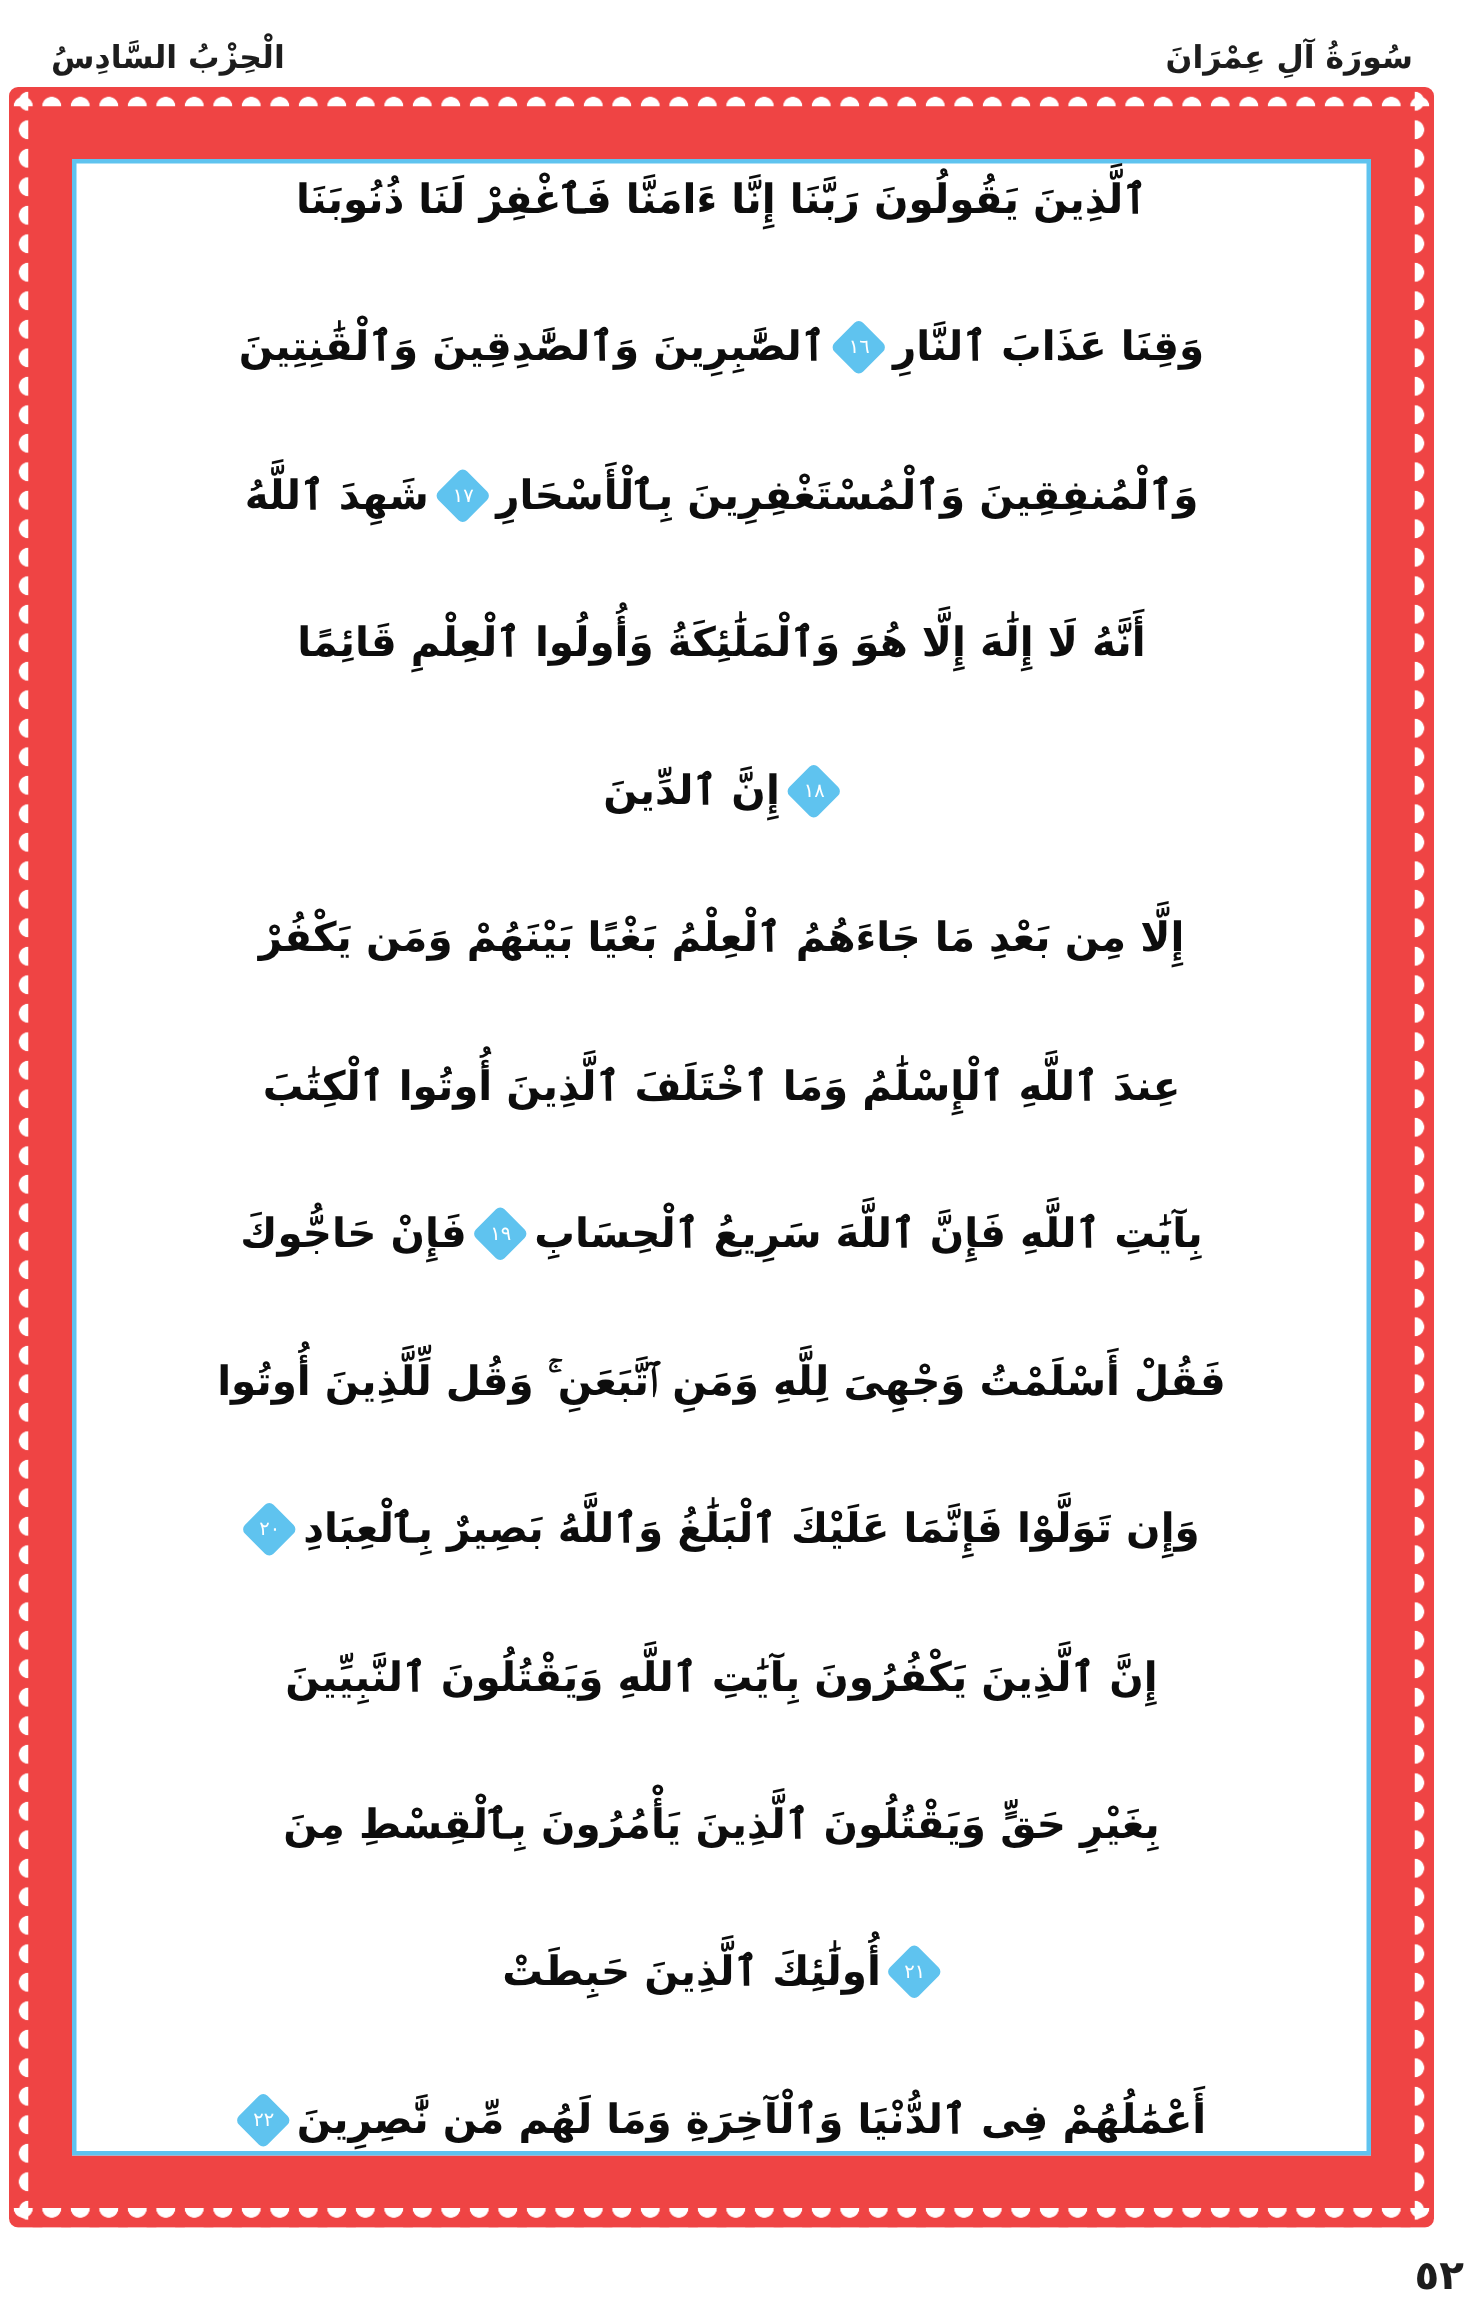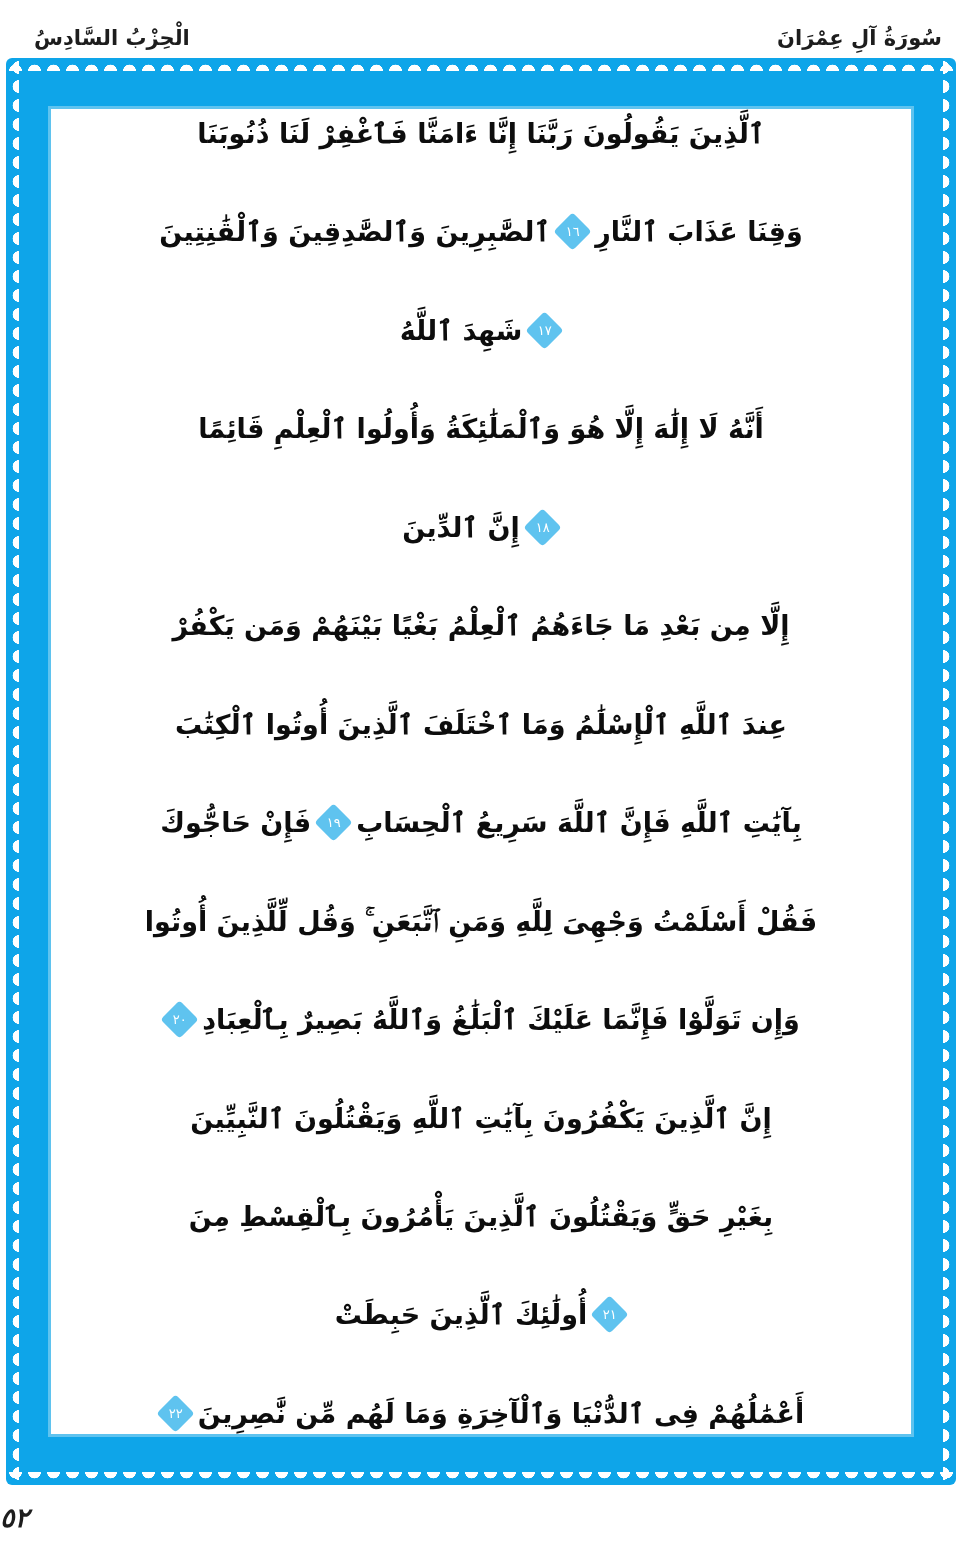--- a/index.html
+++ b/index.html
@@ -42,21 +42,21 @@
     line-height: 1.2;
   }
   .header-right { text-align: right; margin-top: 19px; }
   .header-left { text-align: left; margin-top: 19px; }
 
   
   .frame-outer {
     position: relative;
     flex: 1 1 auto;
     margin: 0 20px 0 6px;
-    background: #0ea5e9;
+    background: #ef4444;
     
     border-radius: 6px;
     box-sizing: border-box;
     padding: 52px 46px;
   }
   
   .scallop {
     position: absolute;
     pointer-events: none;
   }
@@ -135,22 +135,21 @@
     display: block;
     line-height: 1;
   }
 
   
   .page-footer {
     height: 64px;
     flex: 0 0 64px;
     display: flex;
     align-items: center;
-    justify-content: flex-end;
-    font-style: italic;
+    justify-content: flex-start;
   }
   .page-number {
     font-family: "DejaVu Sans", sans-serif;
     font-size: 27px;
     font-weight: bold;
     color: #1d1d1d;
     letter-spacing: 1px;
   }
 </style>
 </head>
@@ -176,20 +175,21 @@
           <span class="txt">ٱلَّذِينَ يَقُولُونَ رَبَّنَا إِنَّا ءَامَنَّا فَٱغْفِرْ لَنَا ذُنُوبَنَا</span>
         </div>
         <div class="q-line">
           <span class="txt">وَقِنَا عَذَابَ ٱلنَّارِ</span>
           <span class="ayah-mark">
             <span>١٦</span>
           </span>
           <span class="txt">ٱلصَّٰبِرِينَ وَٱلصَّٰدِقِينَ وَٱلْقَٰنِتِينَ</span>
         </div>
         <div class="q-line">
+          <span class="txt">وَٱلْمُنفِقِينَ وَٱلْمُسْتَغْفِرِينَ بِٱلْأَسْحَارِ</span>
           <span class="ayah-mark">
             <span>١٧</span>
           </span>
           <span class="txt">شَهِدَ ٱللَّهُ</span>
         </div>
         <div class="q-line">
           <span class="txt">أَنَّهُ لَا إِلَٰهَ إِلَّا هُوَ وَٱلْمَلَٰئِكَةُ وَأُولُوا ٱلْعِلْمِ قَائِمًا</span>
         </div>
         <div class="q-line">
           <span class="ayah-mark">

